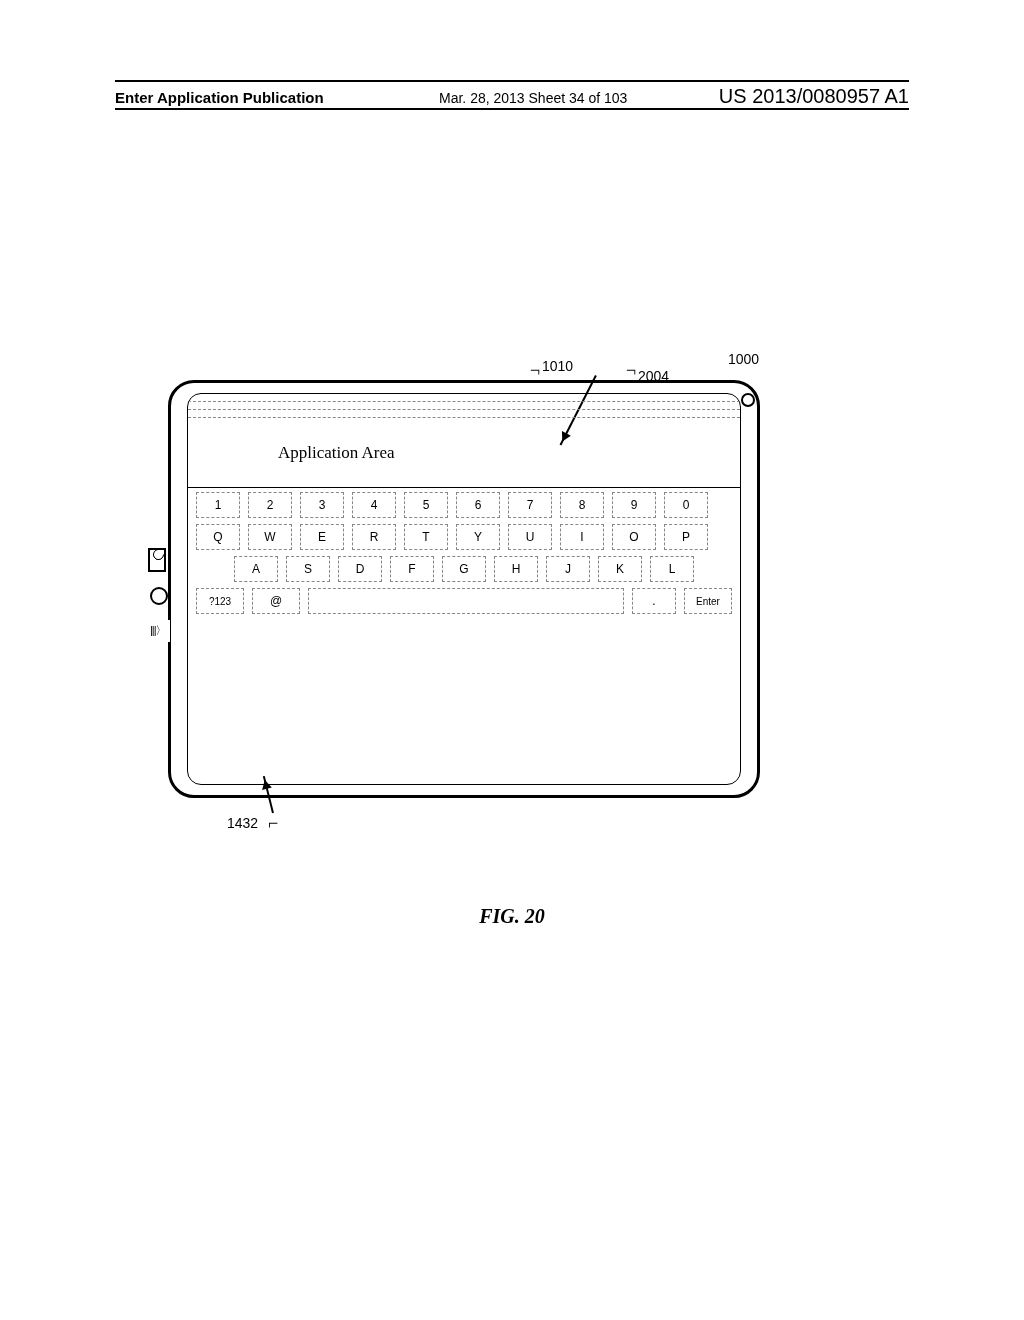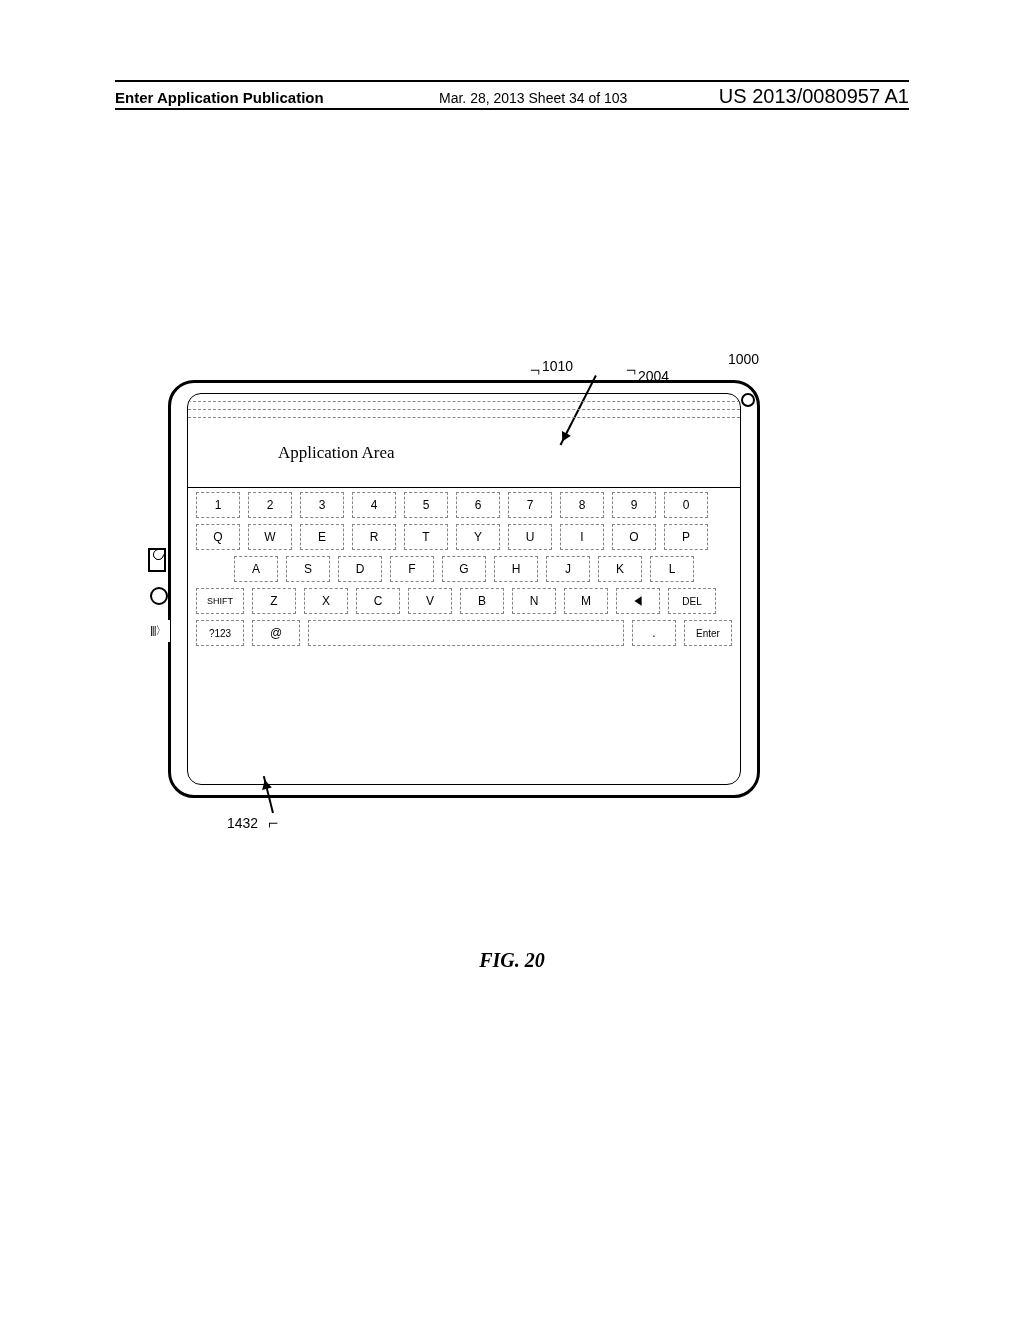--- a/index.html
+++ b/index.html
@@ -163,21 +163,20 @@
   .krow.last { }
   .fig-caption{
     position:absolute;
     top: 905px;
     left:0; width:100%;
     text-align:center;
     font-weight:bold;
     font-style: italic;
     font-size:20px;
     font-family: "Times New Roman", serif;
-    margin-top: 44px;
   }
 
   
   .arrow-2004{
     position:absolute;
     top:375px; left:595px;
     width:2px; height:78px;
     background:#000;
     transform: rotate(27deg);
     transform-origin: top left;
@@ -273,36 +272,20 @@
         <div class="key std">S</div>
         <div class="key std">D</div>
         <div class="key std">F</div>
         <div class="key std">G</div>
         <div class="key std">H</div>
         <div class="key std">J</div>
         <div class="key std">K</div>
         <div class="key std">L</div>
       </div>
 
-      <div class="krow">
-        <div class="key shift">SHIFT</div>
-        <div class="key std">Z</div>
-        <div class="key std">X</div>
-        <div class="key std">C</div>
-        <div class="key std">V</div>
-        <div class="key std">B</div>
-        <div class="key std">N</div>
-        <div class="key std">M</div>
-        <div class="key back">
-          <svg viewBox="0 0 10 10">
-              <path d="M8 1 L2 5 L8 9 Z" fill="#000"></path>
-            </svg>
-        </div>
-        <div class="key wide">DEL</div>
-      </div>
 
       <div class="krow last">
         <div class="key wide">?123</div>
         <div class="key at">@</div>
         <div class="key sp"></div>
         <div class="key std">.</div>
         <div class="key enter">Enter</div>
       </div>
 
     </div>

